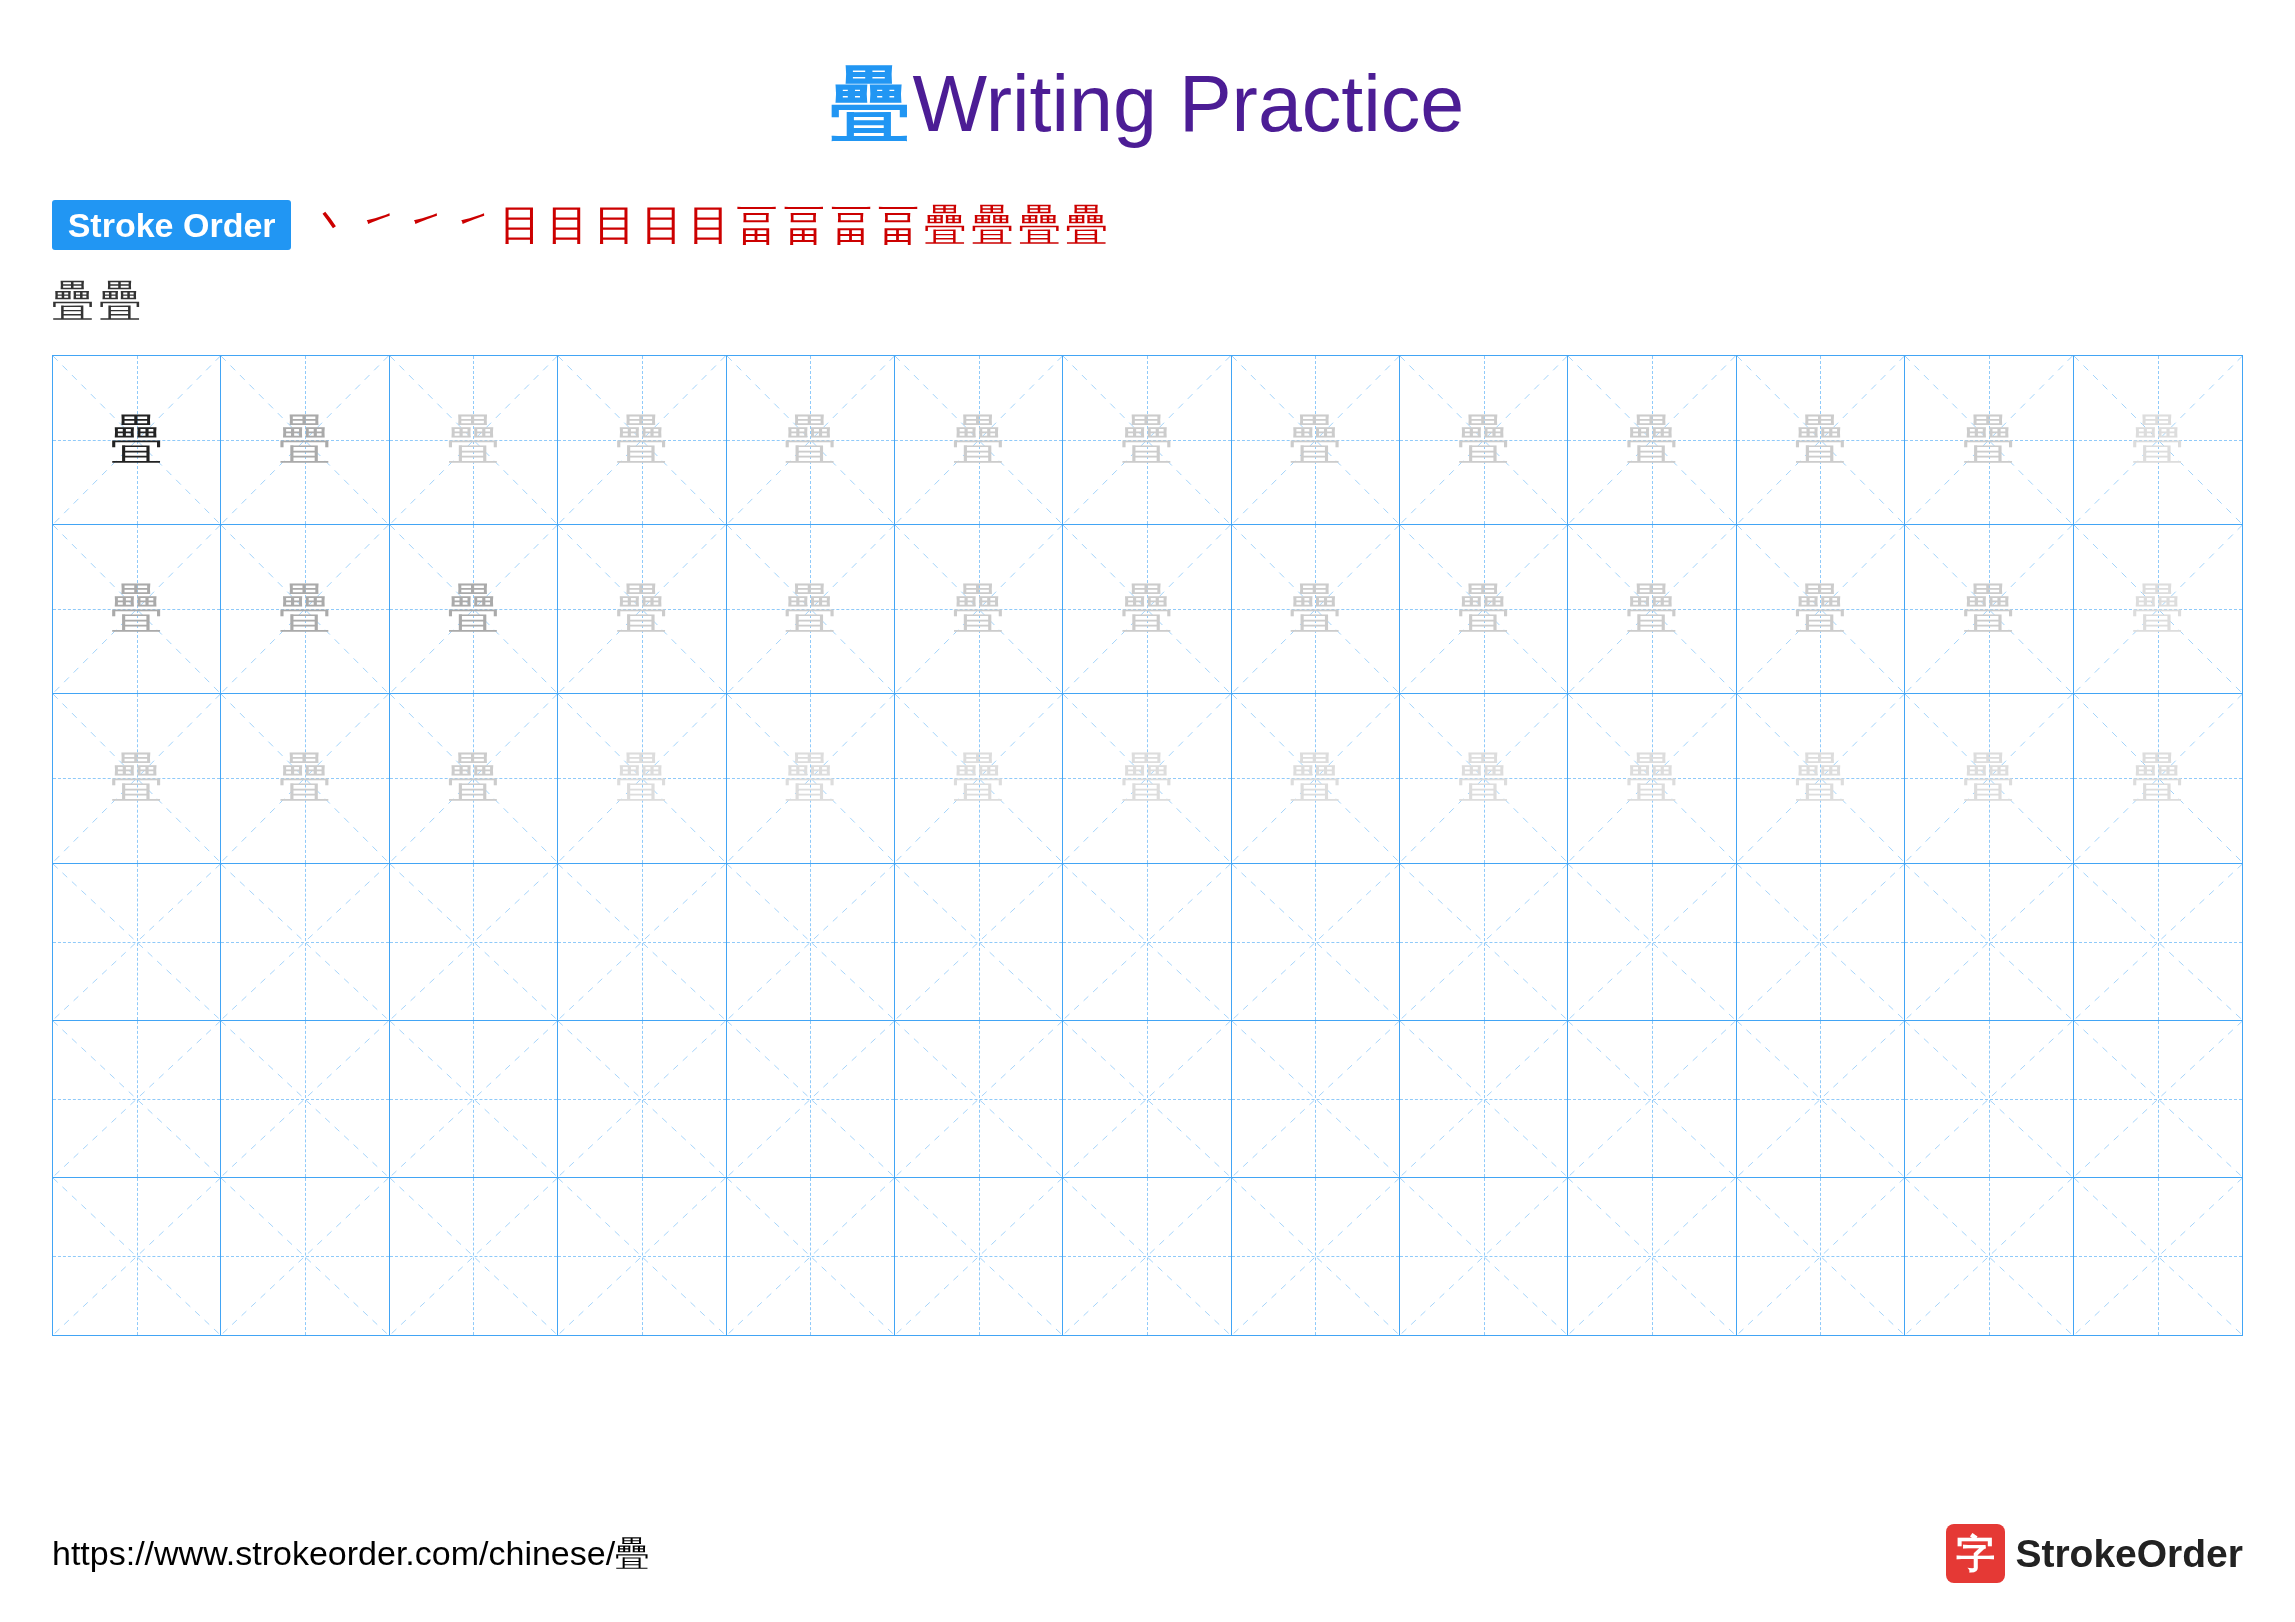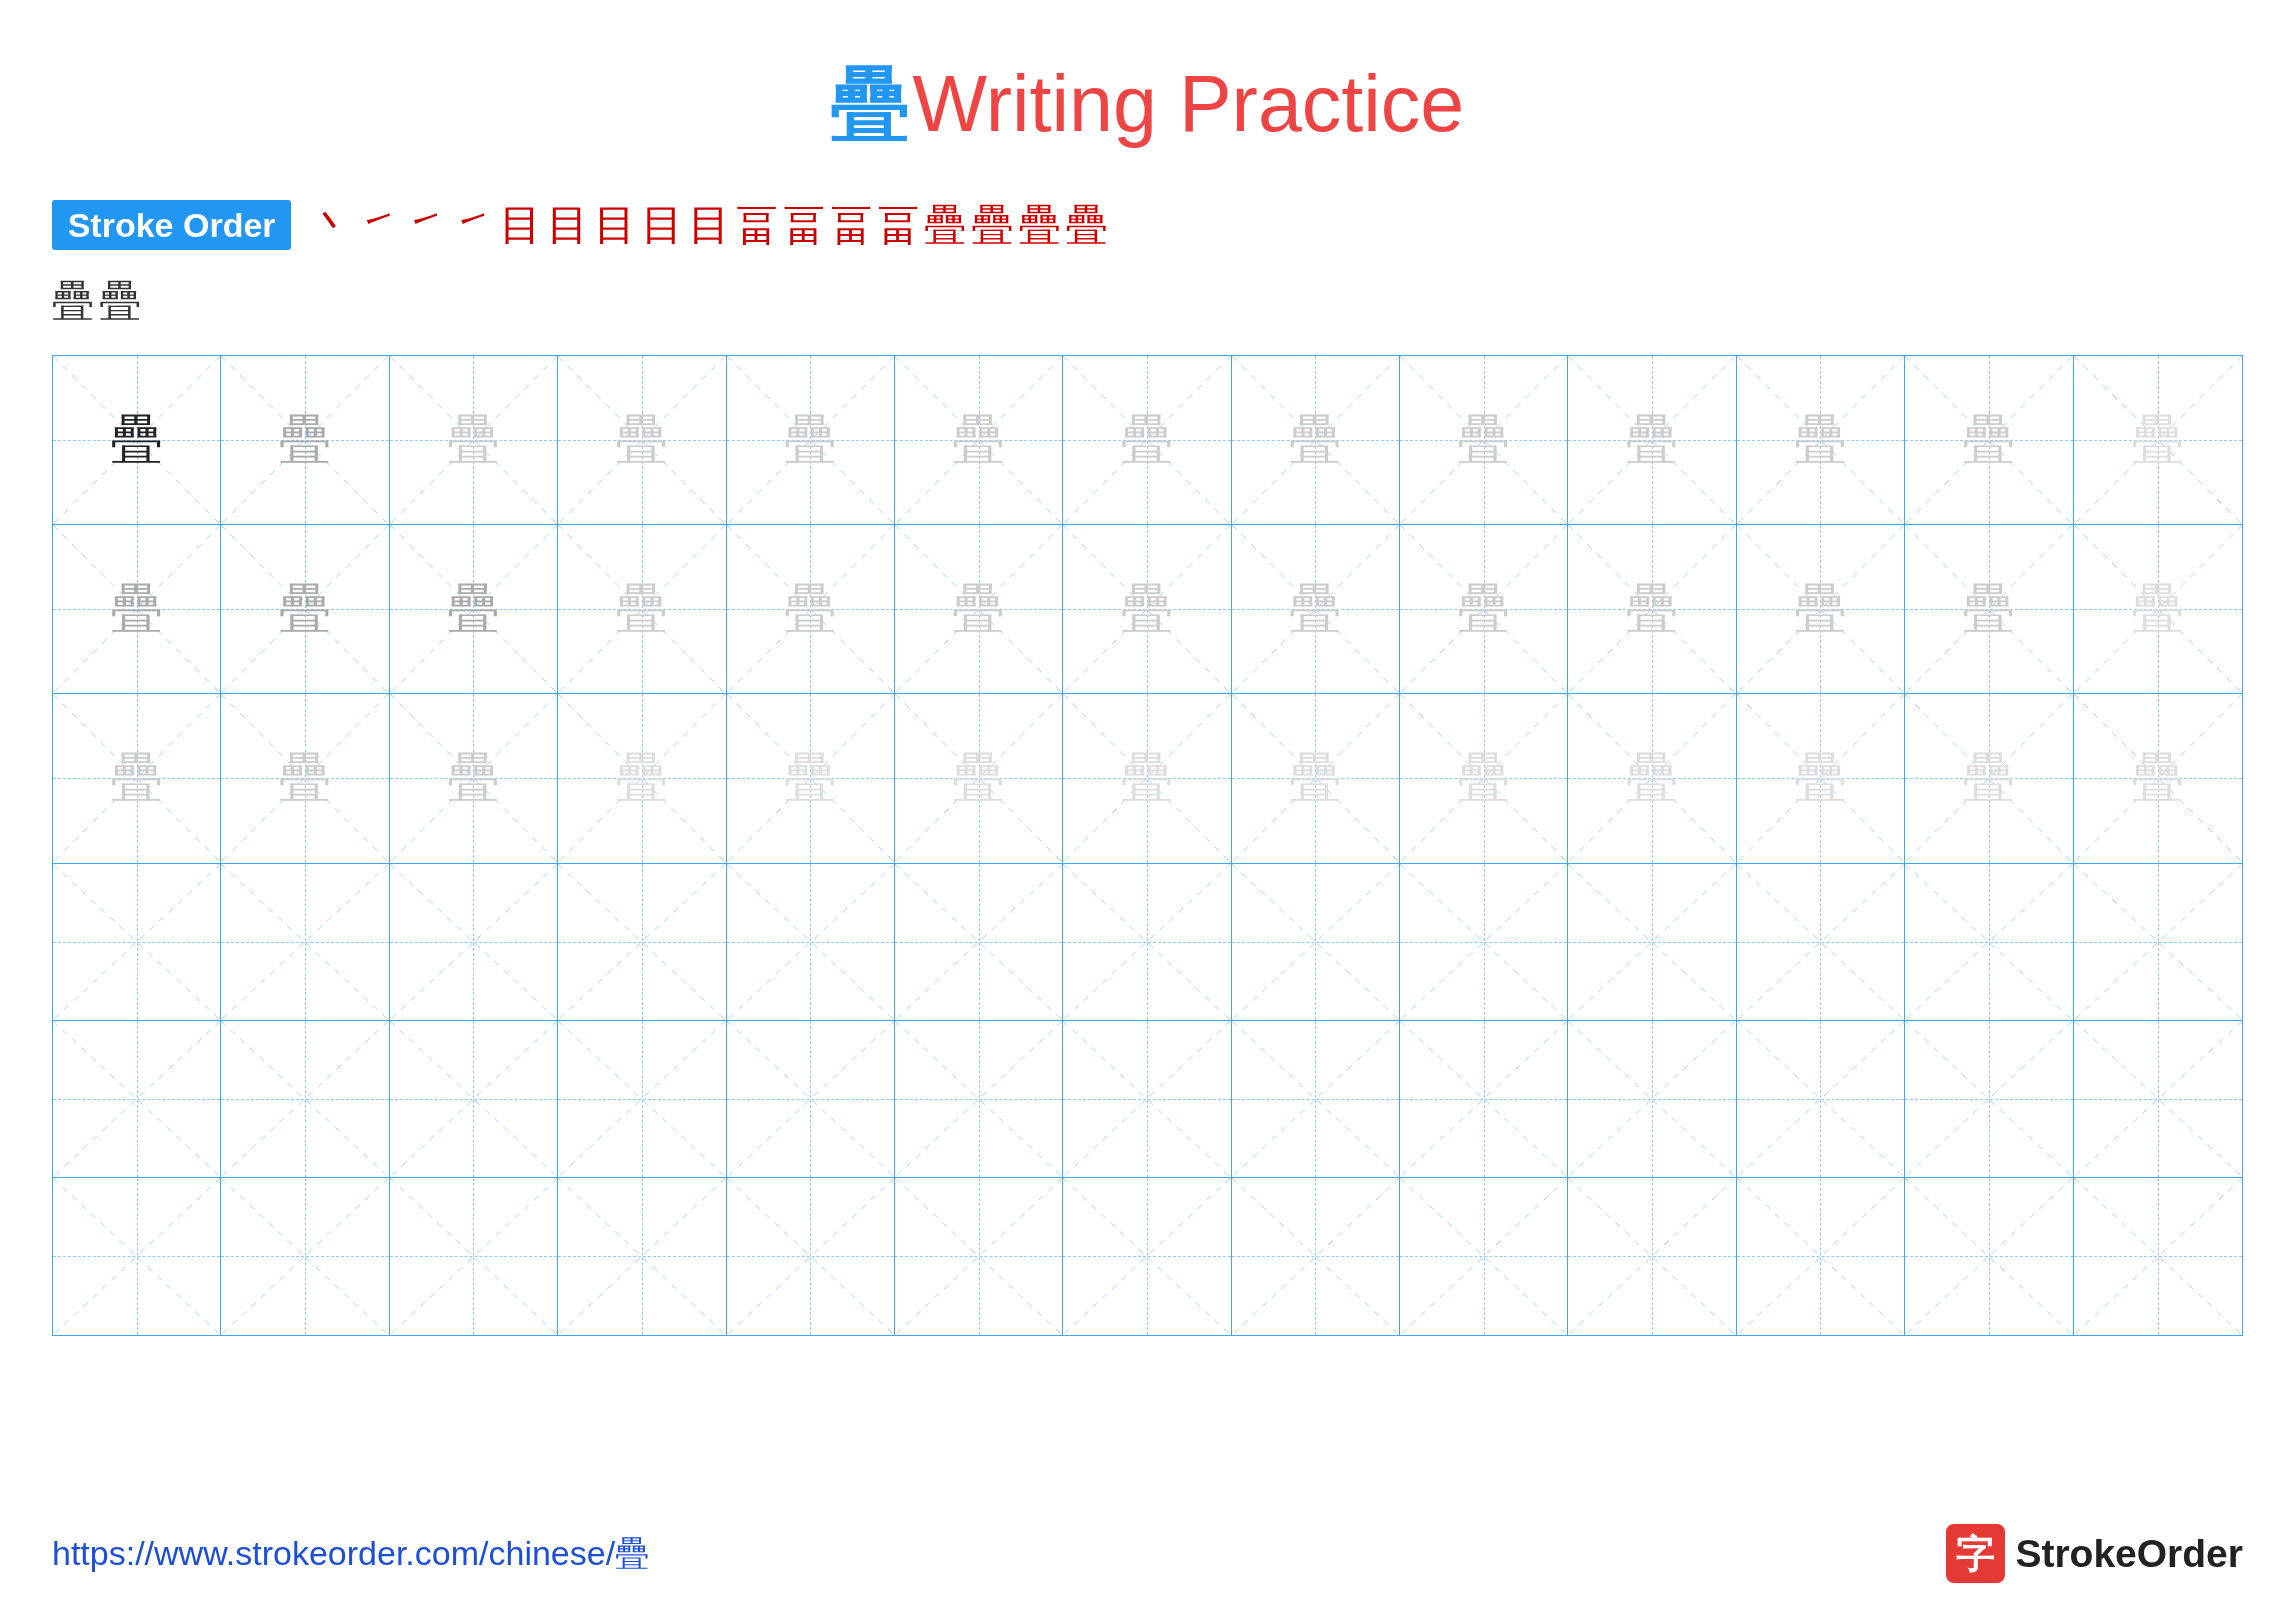--- a/index.html
+++ b/index.html
@@ -17,21 +17,21 @@
       text-align: center;
       padding-top: 52px;
       margin-bottom: 26px;
     }
     .title-chinese {
       color: #2196F3;
       font-size: 79px;
       font-weight: bold;
     }
     .title-english {
-      color: #ef4444;
+      color: #4c1d95;
       font-size: 79px;
       font-weight: normal;
       text-align: right;
     }
 
     
     .stroke-order-area {
       display: flex;
       align-items: center;
       padding: 13px 52px;
@@ -145,21 +145,21 @@
     .footer {
       position: absolute;
       bottom: 39px;
       left: 52px;
       right: 52px;
       display: flex;
       align-items: center;
       justify-content: space-between;
     }
     .footer-url {
-      color: #1d4ed8;
+      color: #000000;
       font-size: 34px;
       text-decoration: none;
     }
     .footer-logo {
       display: flex;
       align-items: center;
       gap: 10.5px;
     }
     .footer-logo-icon {
       width: 59px;

